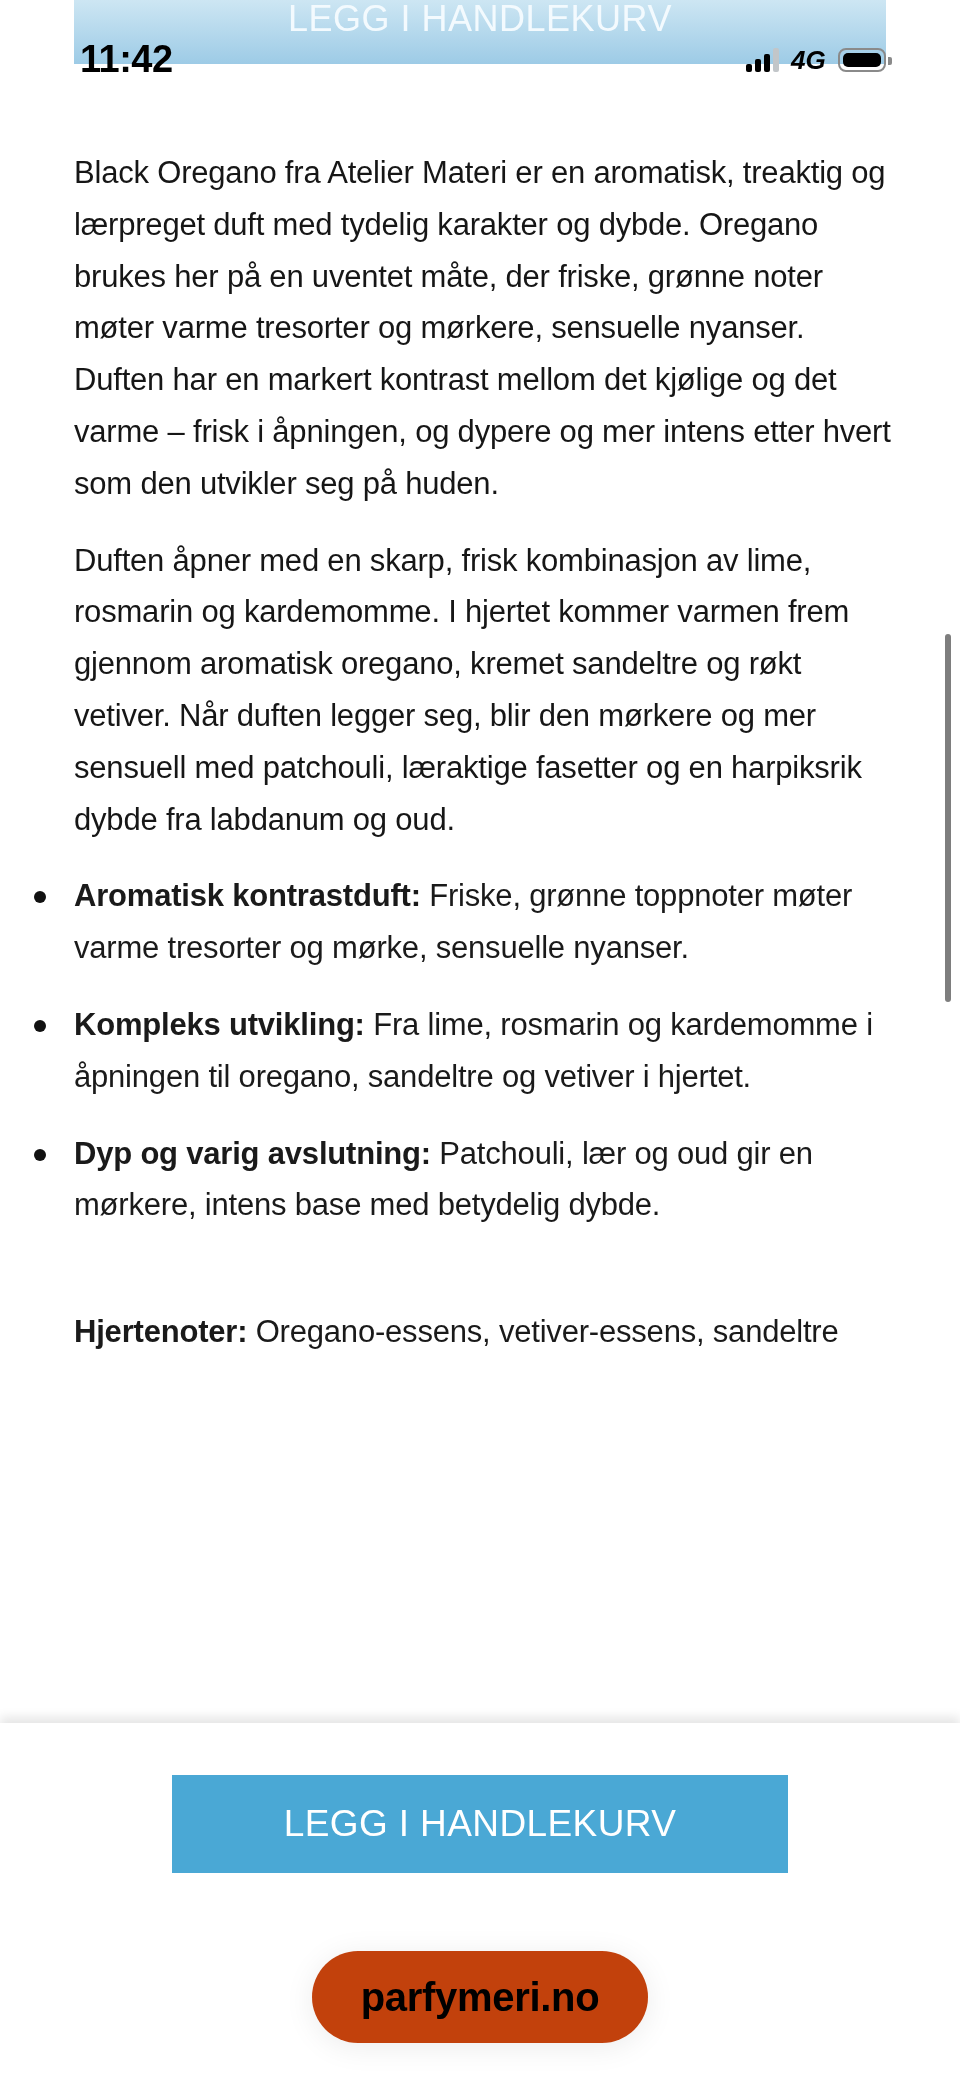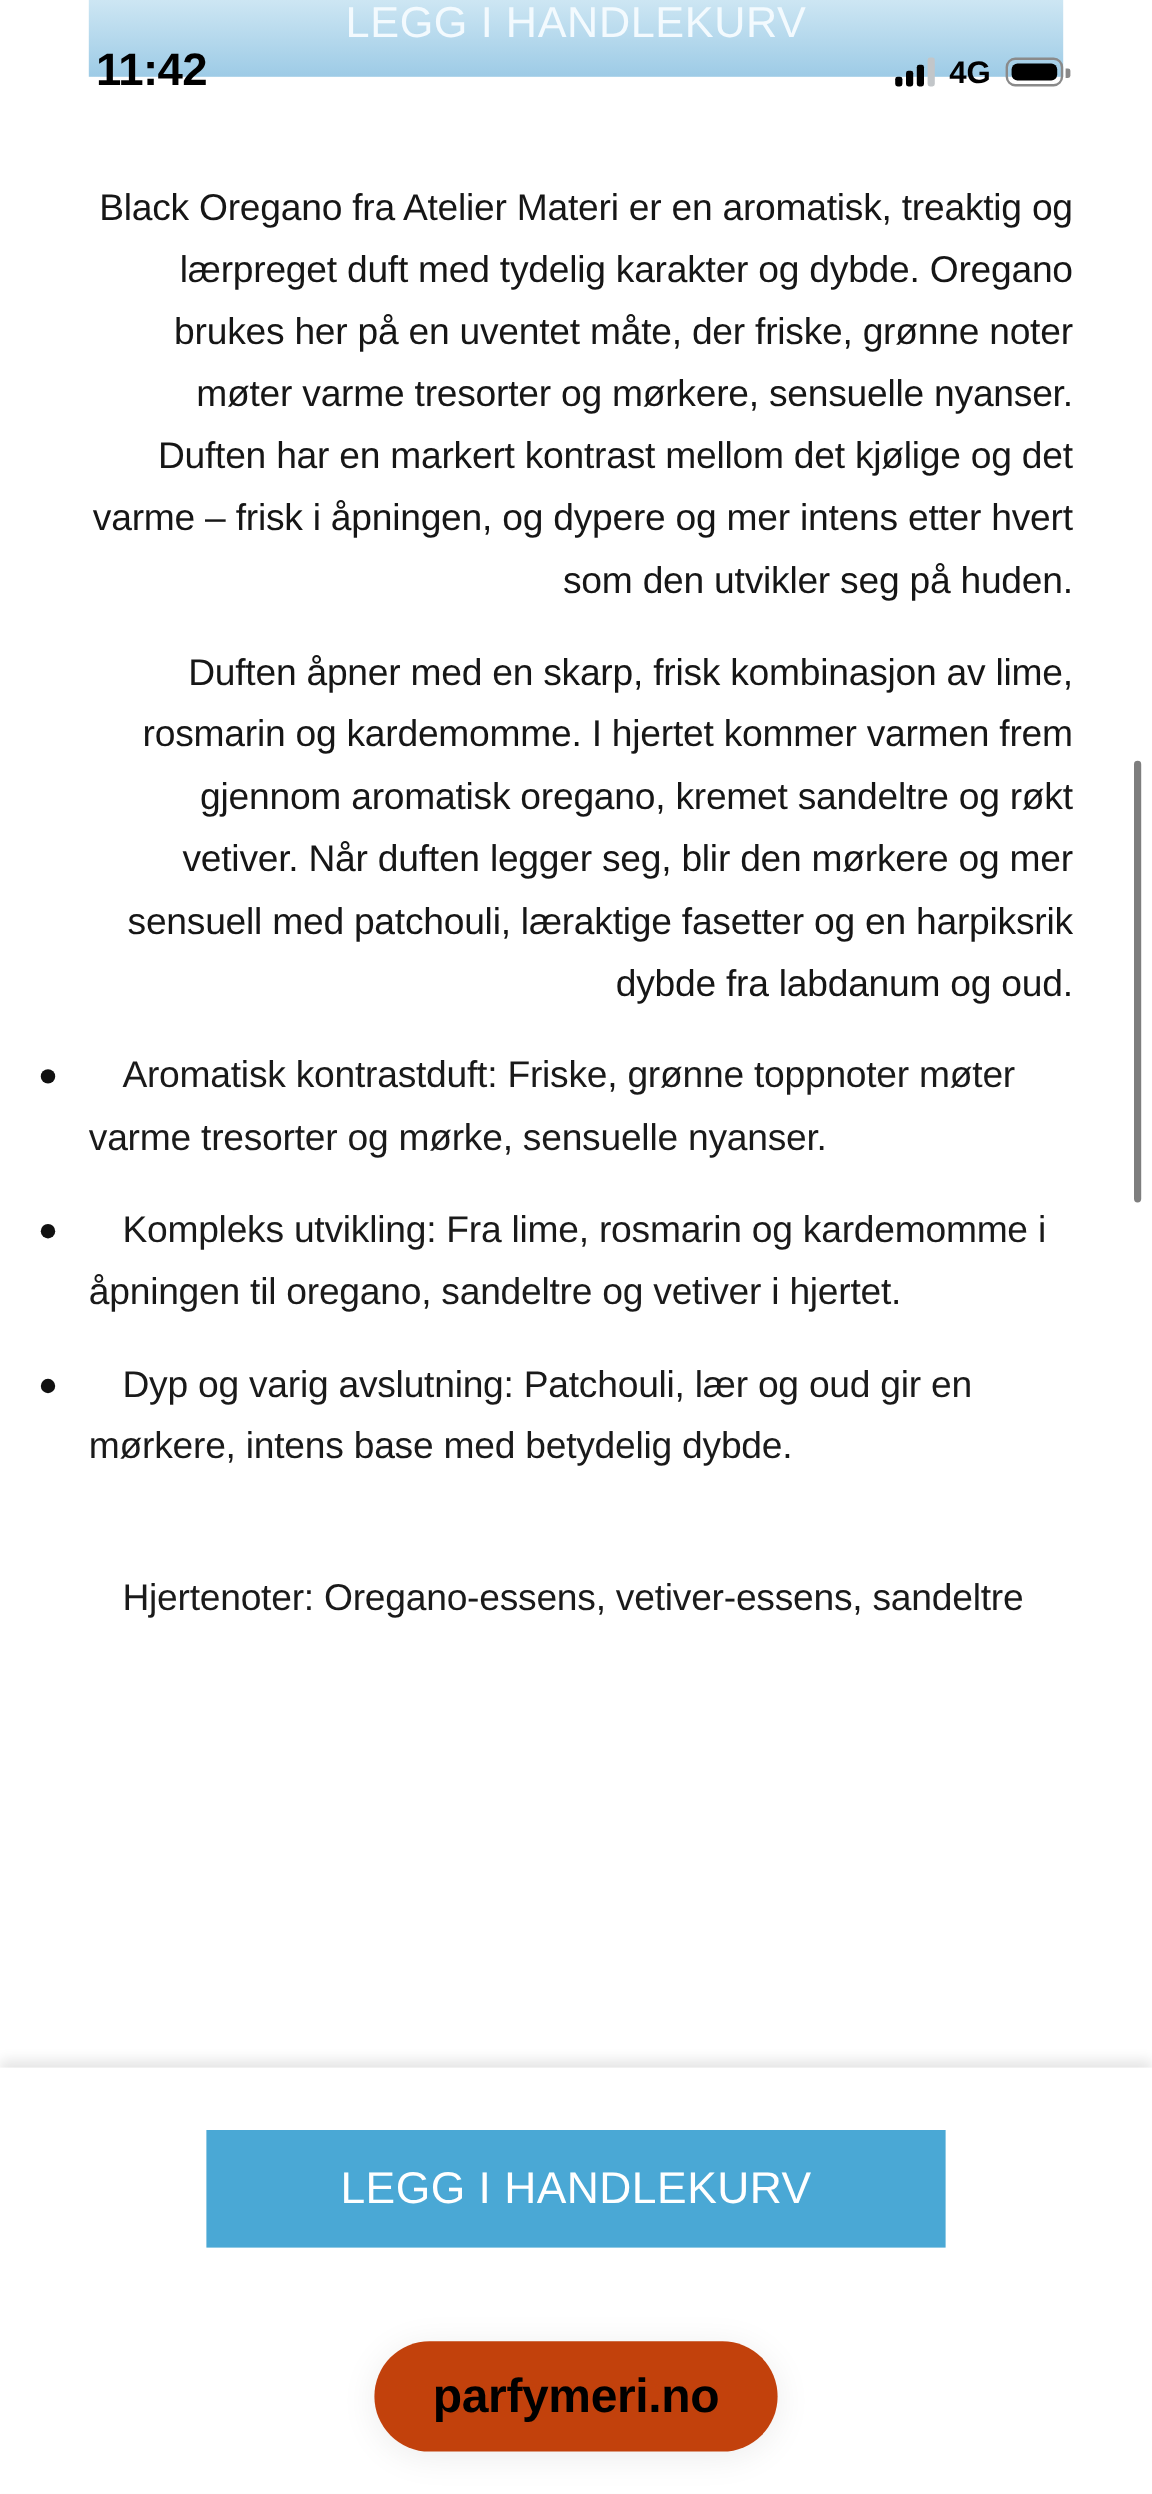--- a/index.html
+++ b/index.html
@@ -15,47 +15,47 @@
     color:#f3fafe; text-align:center;
     font-size:36px; letter-spacing:0.5px; line-height:38px;
     box-sizing:border-box; padding-top:0;
   }
   .status-bar { position:absolute; left:4px; top:0; width:960px; height:90px; }
   .status-time {
     position:absolute; left:76px; top:38px;
     font-family:"Liberation Sans", sans-serif; font-weight:700;
     font-size:38px; color:#000; letter-spacing:-0.5px;
   }
-  .status-right { position:absolute; left:742px; top:44px; height:32px; display:flex; align-items:center; }
+  .status-right { position:absolute; left:742px; top:44px; height:32px; display:flex; align-items:center;font-style:italic; }
   .signal { display:flex; align-items:flex-end; gap:3px; height:24px; margin-right:12px; }
   .signal span { width:6px; background:#000; border-radius:2px; display:block; }
   .signal span.dim { background:#c2c6c9; }
   .net { font-weight:700; font-size:26px; color:#000; margin-right:12px; }
   .battery { position:relative; width:48px; height:24px; border:2.5px solid #8a8a8a; border-radius:8px; box-sizing:border-box; }
   .battery .fill { position:absolute; left:3px; top:3px; right:3px; bottom:3px; background:#000; border-radius:5px; }
   .battery .nub { position:absolute; right:-8px; top:7px; width:4px; height:8px; background:#8a8a8a; border-radius:0 2px 2px 0; }
 
   .content { position:absolute; left:74px; top:136px; width:820px; }
   .section-title {
     font-weight:700; font-size:31px; letter-spacing:0.8px; color:#111;
     margin:0; line-height:48px;
   }
   .collapse-icon {
     position:absolute; left:784px; top:28px; width:22px; height:5px; background:#111;
   }
   .para {
-    font-size:31px; line-height:51.8px; color:#161616; margin:11px 0 0 0; letter-spacing:-0.2px;text-align:right;
+    font-size:31px; line-height:51.8px; color:#161616; margin:11px 0 0 0; letter-spacing:-0.2px;
   }
   .para + .para { margin-top:25px; }
   ul.features { list-style:none; margin:25px 0 0 0; padding:0; }
   ul.features li { position:relative; font-size:31px; line-height:51.8px; letter-spacing:-0.2px; margin-bottom:25px; }
   ul.features li .bullet {
     position:absolute; left:-40px; top:21px; width:12px; height:12px; border-radius:50%; background:#111;
   }
-  .strong { font-weight:400;margin-left:28px; }
+  .strong { font-weight:700; }
   .notes { margin-top:75px; font-size:31px; line-height:51.8px; letter-spacing:-0.2px; }
   .notes .row { display:block; }
 
   .scrollbar {
     position:absolute; left:945px; top:634px; width:6px; height:368px;
     background:#7e7e7e; border-radius:3px;
   }
 
   .bottom-bar {
     position:absolute; left:0; top:1723px; width:960px; height:355px;

